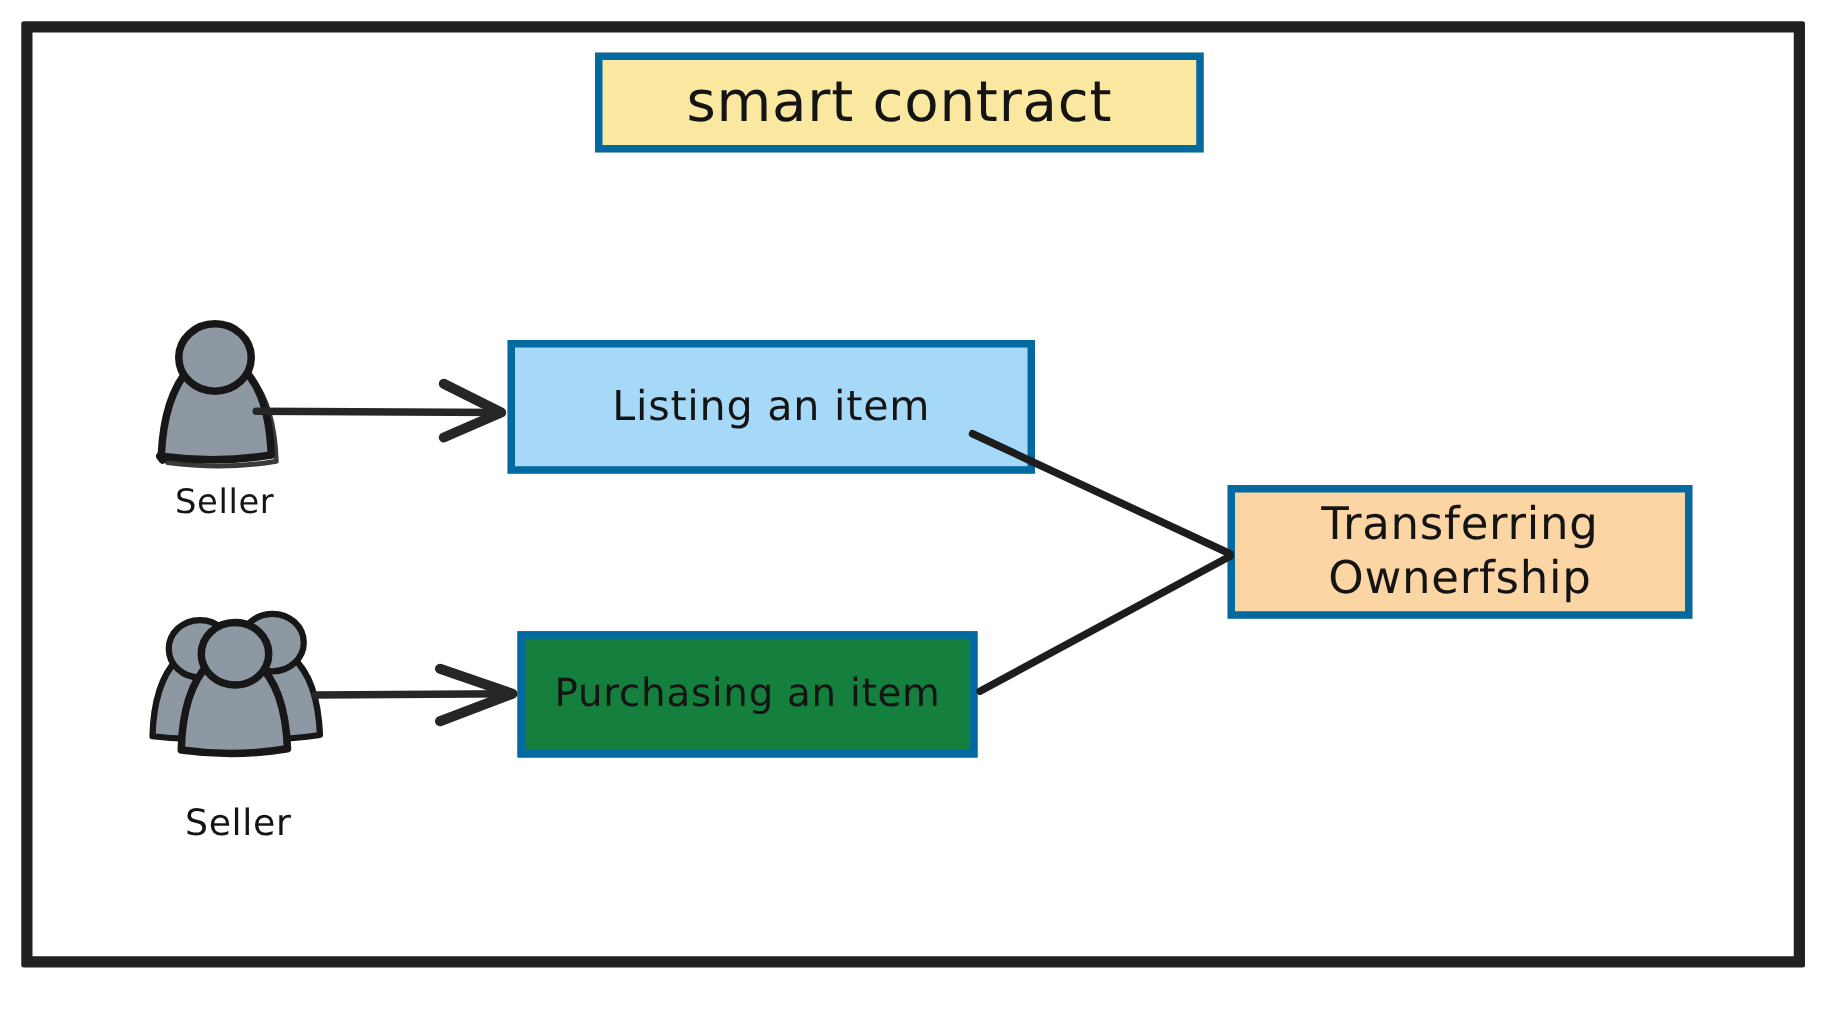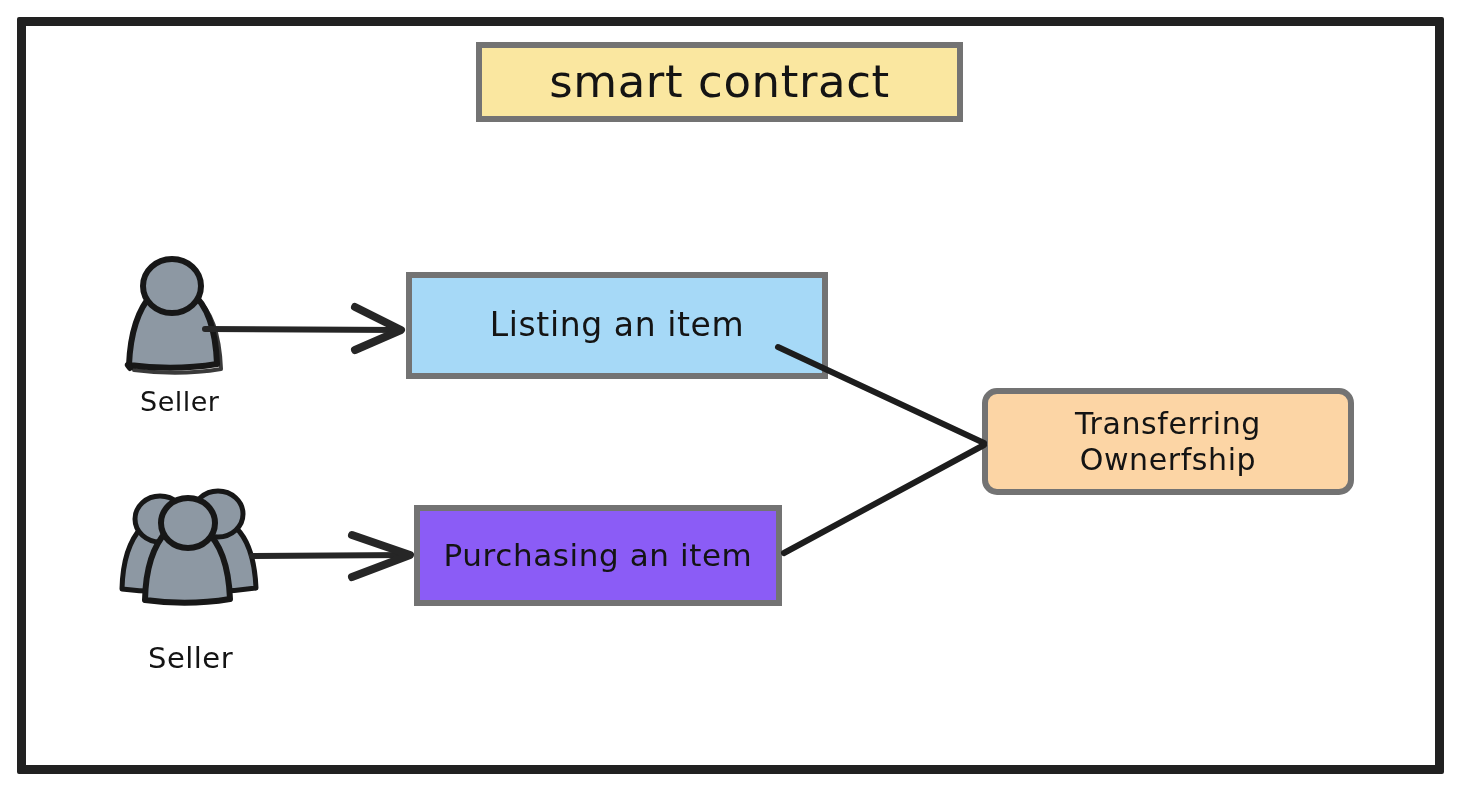--- a/index.html
+++ b/index.html
@@ -26,21 +26,21 @@
     width: 1427px;
     height: 757px;
     border: 9px solid #212121;
     box-sizing: border-box;
     border-radius: 2px;
   }
   
   .node {
     position: absolute;
     box-sizing: border-box;
-    border: 6px solid #737373;
+    border: 6px solid #0369a1;
     display: flex;
     align-items: center;
     justify-content: center;
     text-align: center;
     color: #141414;
     font-family: "DejaVu Sans", sans-serif;
     line-height: 1.18;
     letter-spacing: 0.6px;
   }
   .node-title {
@@ -57,32 +57,31 @@
     width: 422px;
     height: 107px;
     background: #a6d9f7;
     font-size: 33px;
   }
   .node-purchasing {
     left: 414px;
     top: 505px;
     width: 368px;
     height: 101px;
-    background: #8b5cf6;
+    background: #15803d;
     font-size: 31px;
   }
   .node-transfer {
     left: 982px;
     top: 388px;
     width: 372px;
     height: 107px;
     background: #fcd5a5;
-    font-size: 30px;
+    font-size: 36px;
     white-space: pre-line;
-    border-radius: 15px;
   }
   
   .role-label {
     position: absolute;
     color: #141414;
     font-family: "DejaVu Sans", sans-serif;
     font-size: 27px;
     letter-spacing: 0.5px;
     white-space: nowrap;
   }

